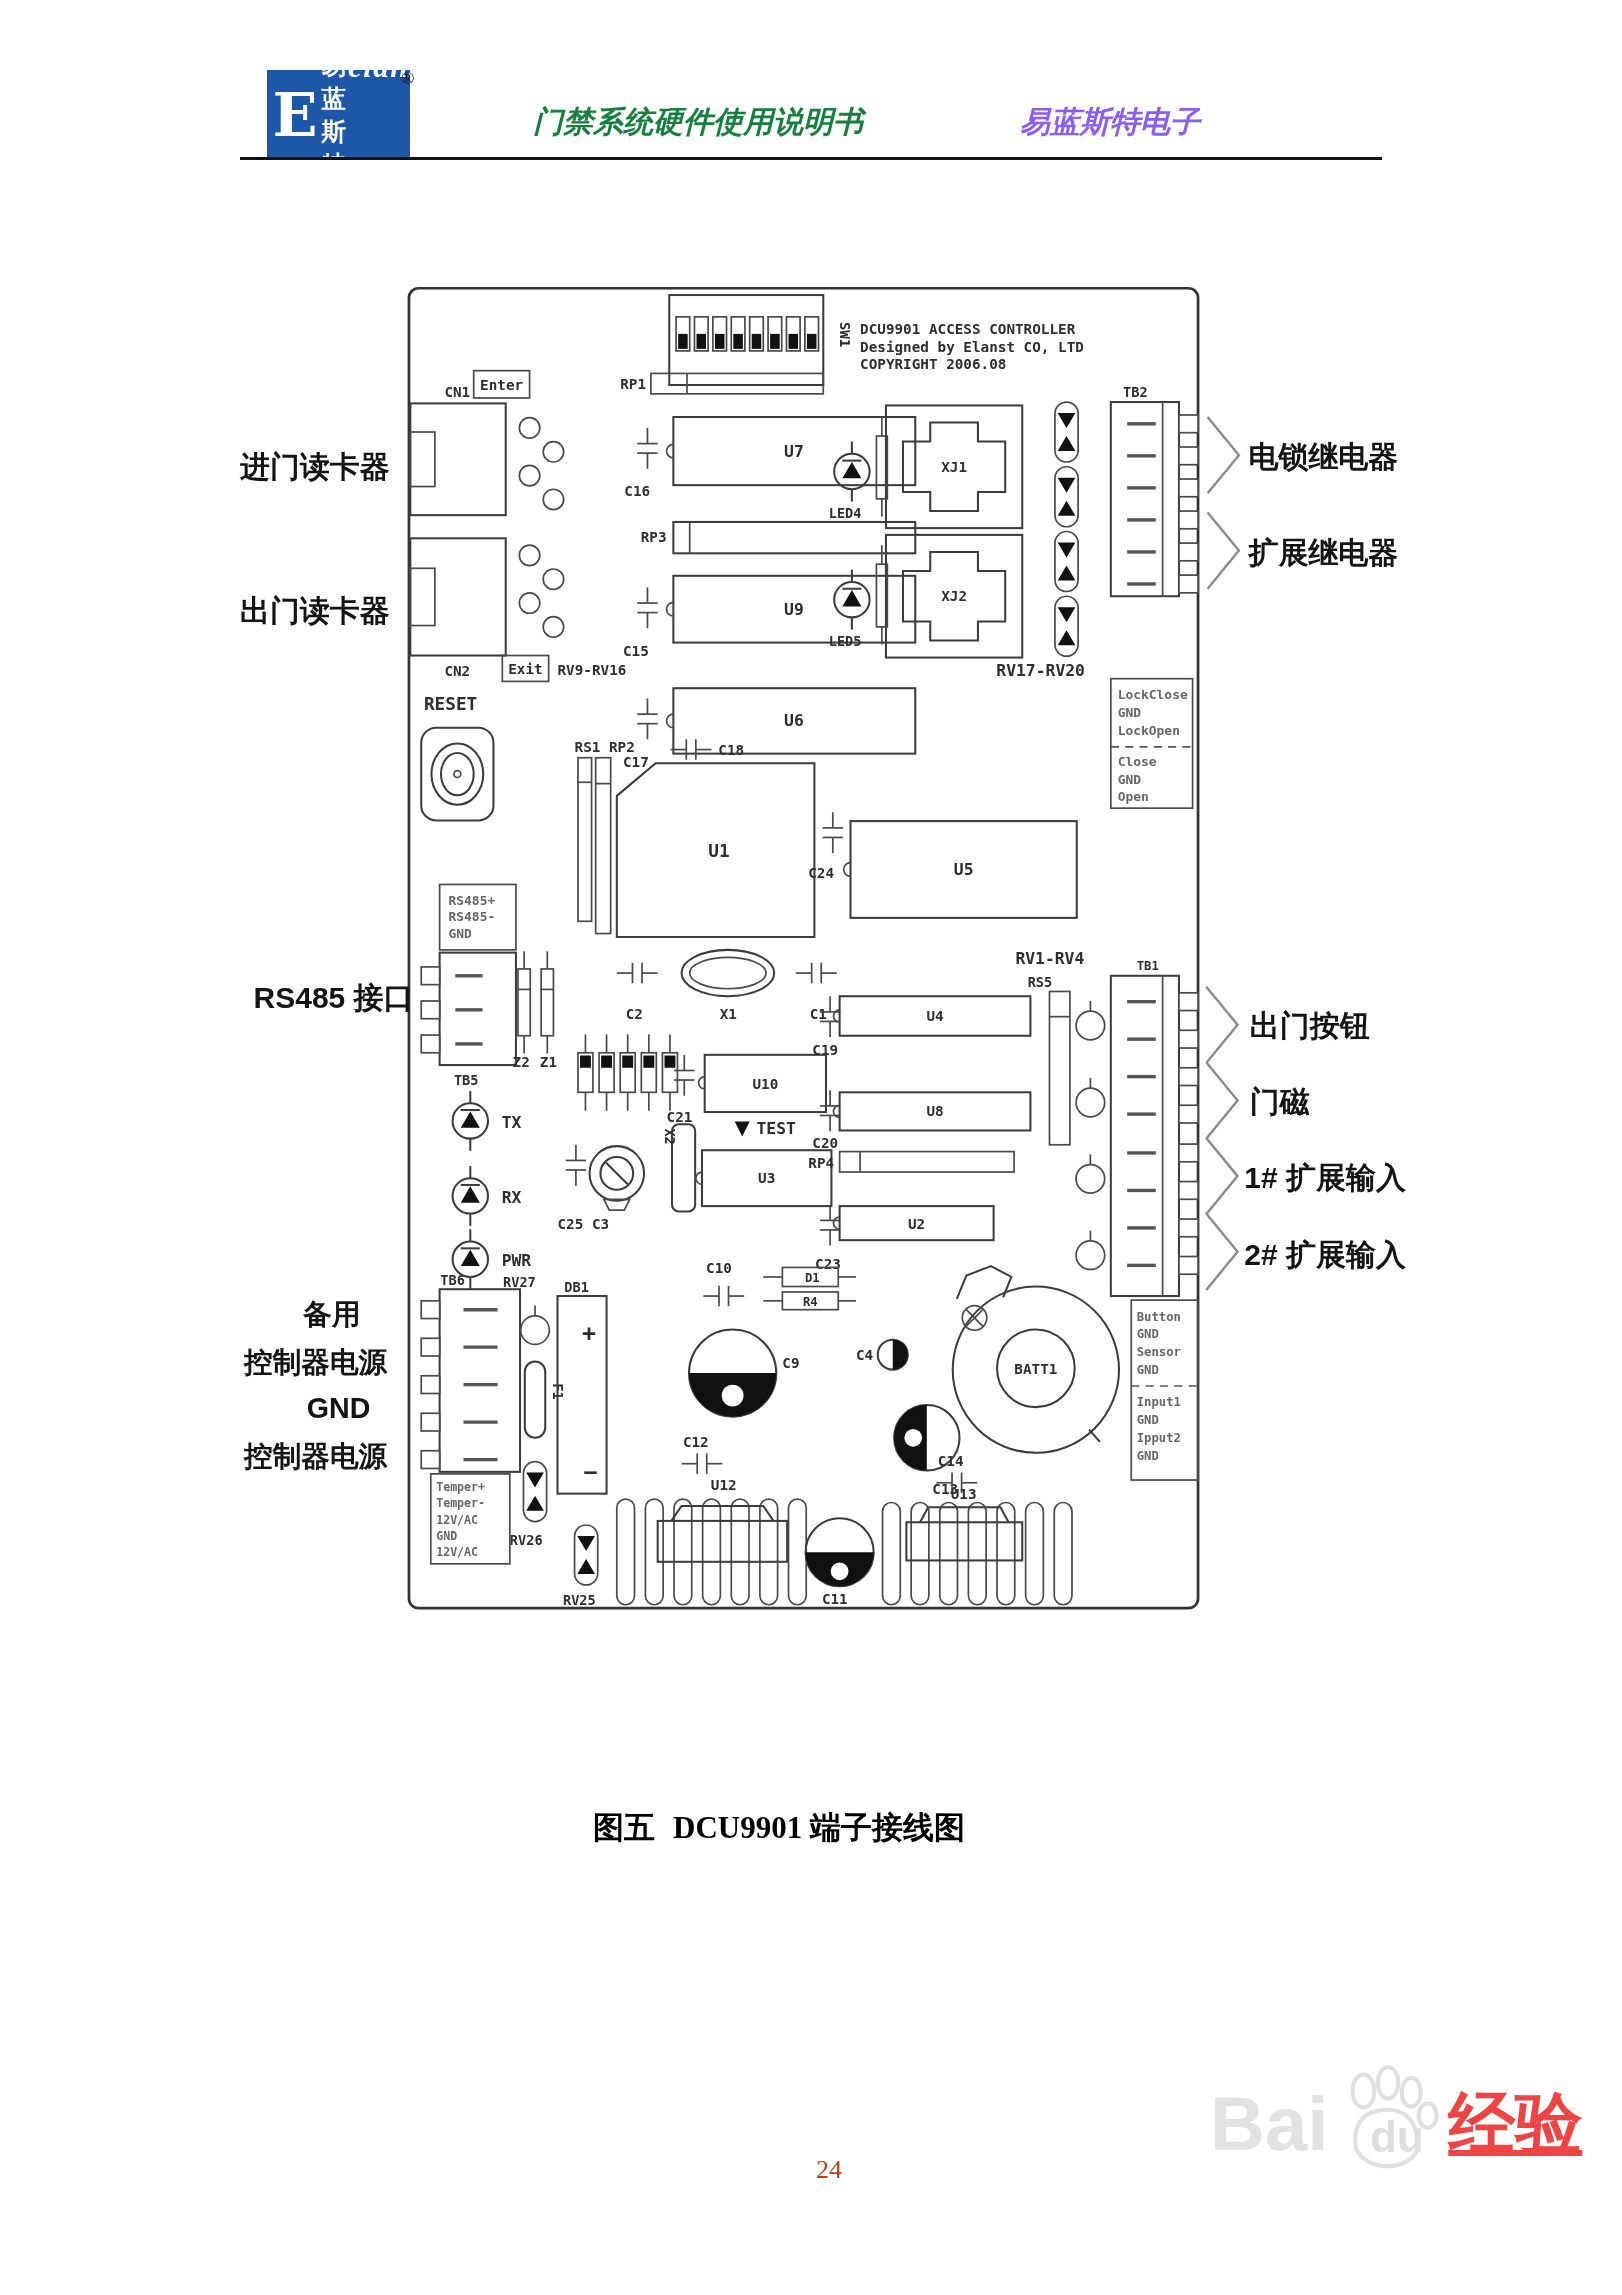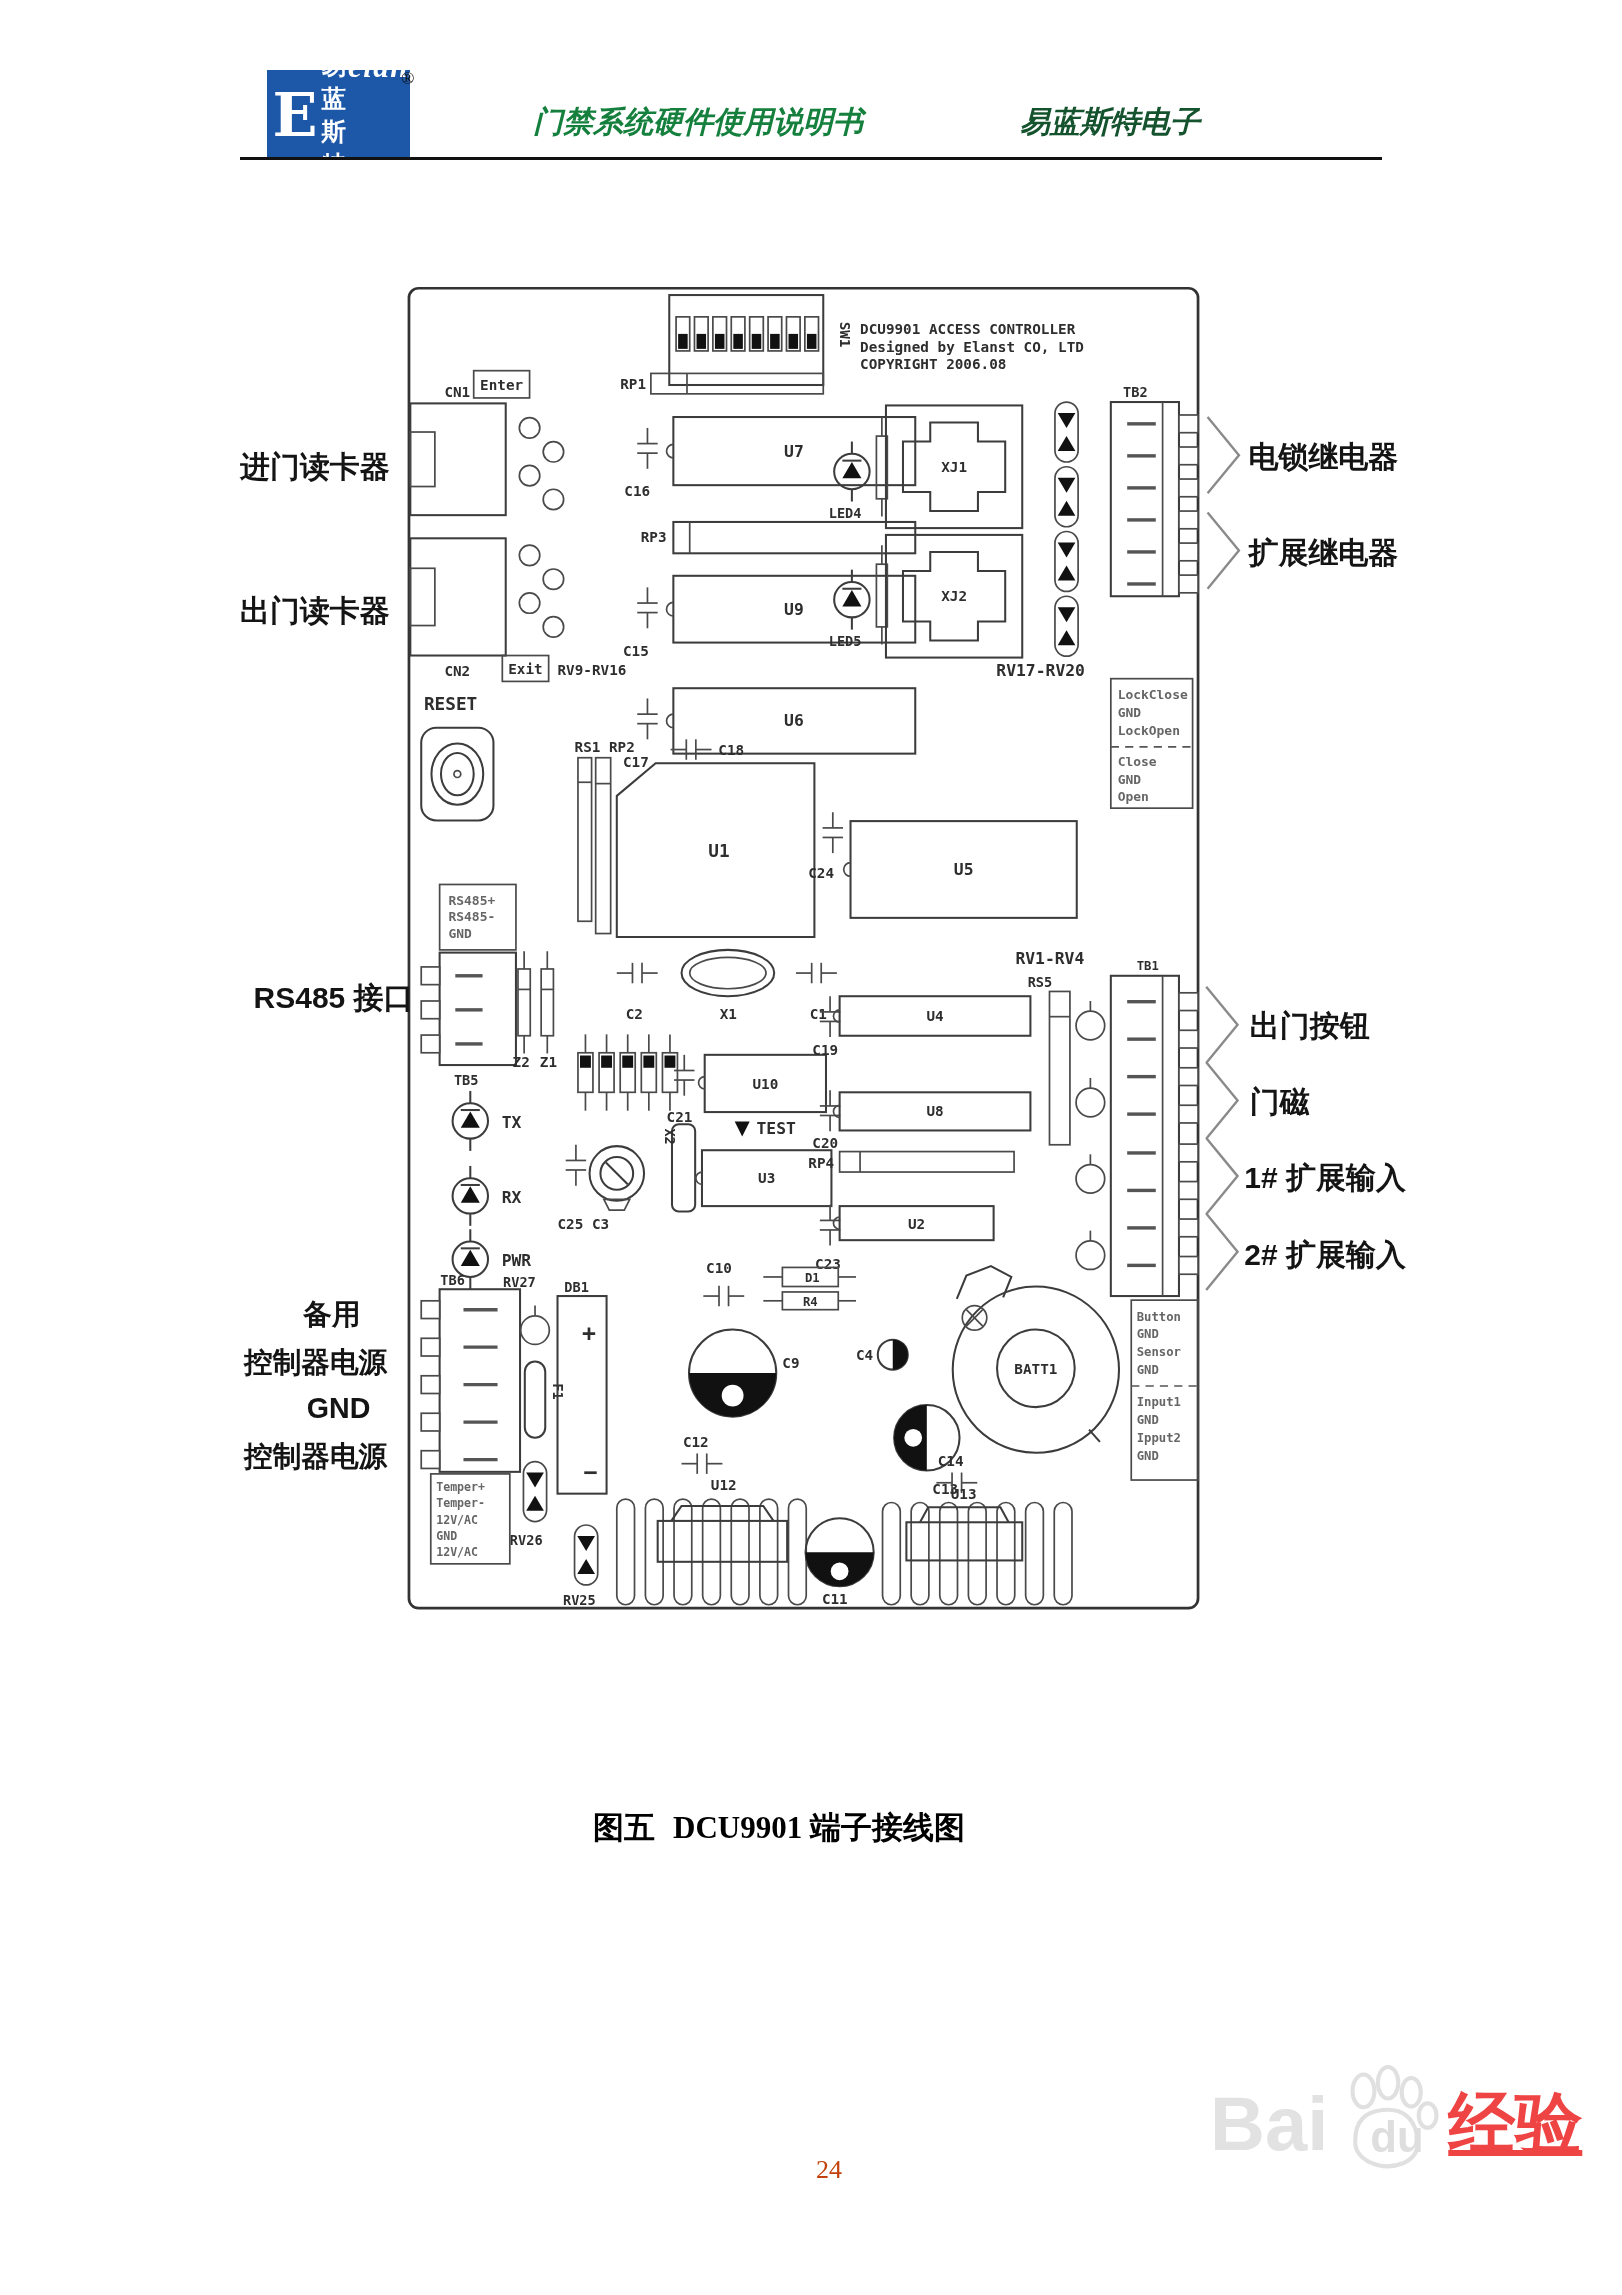--- a/index.html
+++ b/index.html
@@ -6,21 +6,21 @@
   body{width:1622px;height:2295px;position:relative;font-family:"Liberation Sans",sans-serif;}
   .abs{position:absolute;}
   
   #logo{left:267px;top:70px;width:143px;height:90px;background:#1d57a8;color:#fff;display:flex;align-items:center;padding:0 5.5px;box-sizing:border-box;}
   #logo .glyph{font:700 59px "DejaVu Serif",serif;margin-right:4.1px;}
   #logo .col{display:flex;flex-direction:row;line-height:1.05;}
   #logo .cnm{font:700 24.5px "Liberation Sans",sans-serif;letter-spacing:2px;}
   #logo .enm{font:italic 700 31px "Liberation Serif",serif;letter-spacing:1.4px;}
   #reg{left:401px;top:68px;font:400 17.7px "Liberation Serif",serif;color:#111;}
   #doc-title{left:533px;top:102px;font:italic 700 30px "Liberation Serif",serif;color:#15803d;}
-  #company{left:1020px;top:102px;font:italic 700 30px "Liberation Serif",serif;color:#14532d;}
+  #company{left:1020px;top:102px;font:italic 700 30px "Liberation Serif",serif;color:#8b5cf6;}
   #rule{left:240px;top:157px;width:1142px;height:3.4px;background:#111;}
   
   #caption{left:593px;top:1807px;font:700 31px "Liberation Serif",serif;color:#000;display:flex;gap:18px;}
   #pagenum{left:816px;top:2155px;font:400 26px "Liberation Serif",serif;color:#c2410c;}
   
   #wm{left:1210px;top:2065px;width:395px;color:#e2e2e2;}
   #wm .row{display:flex;align-items:center;}
   #wm .bai{font:700 76px "Liberation Sans",sans-serif;text-align:right;}
   #wm .jy{font:700 67px "Liberation Sans",sans-serif;color:#ef4444;margin-left:4px;text-decoration:underline;}
   #wm .du{font:700 64px "Liberation Sans",sans-serif;fill:#dedede;}

